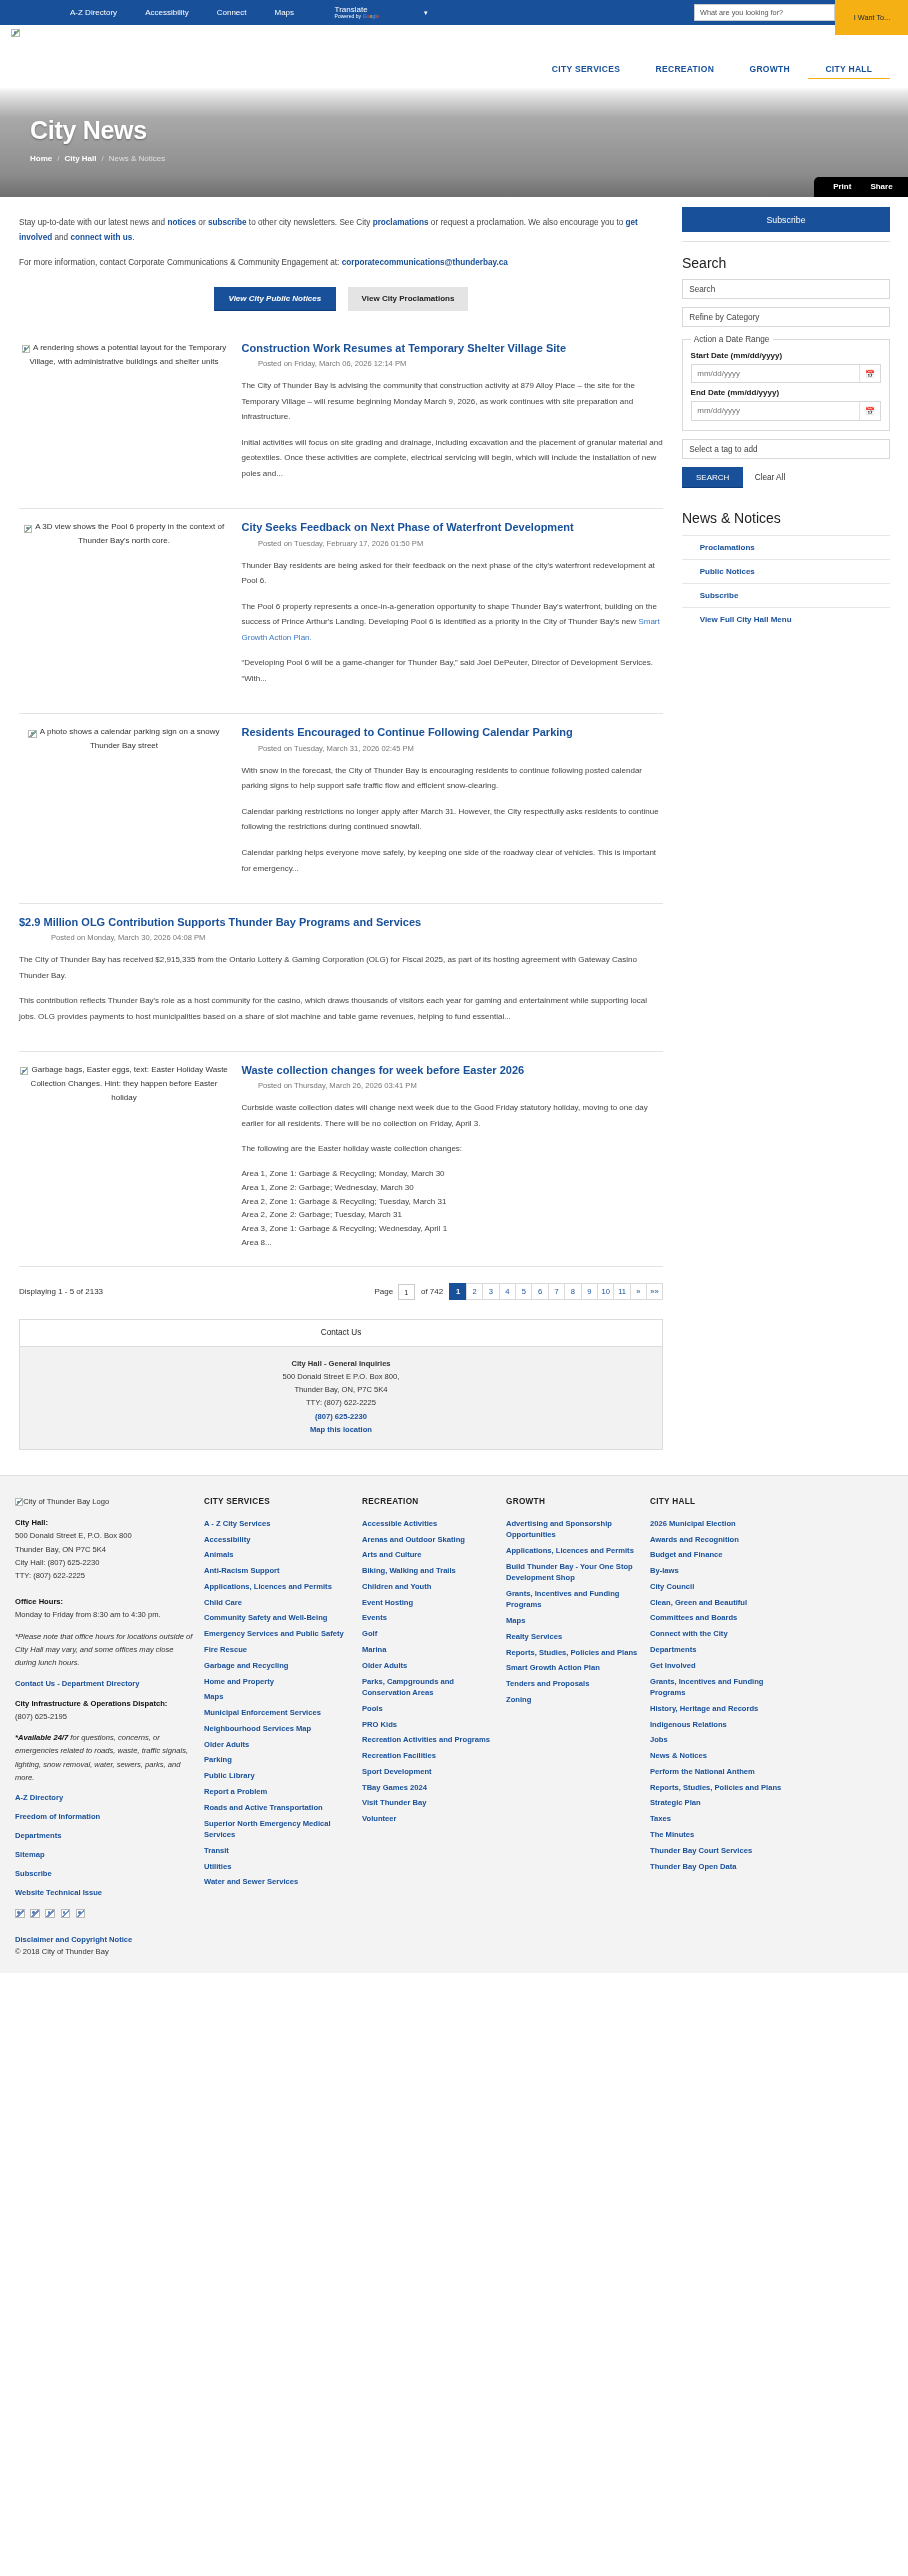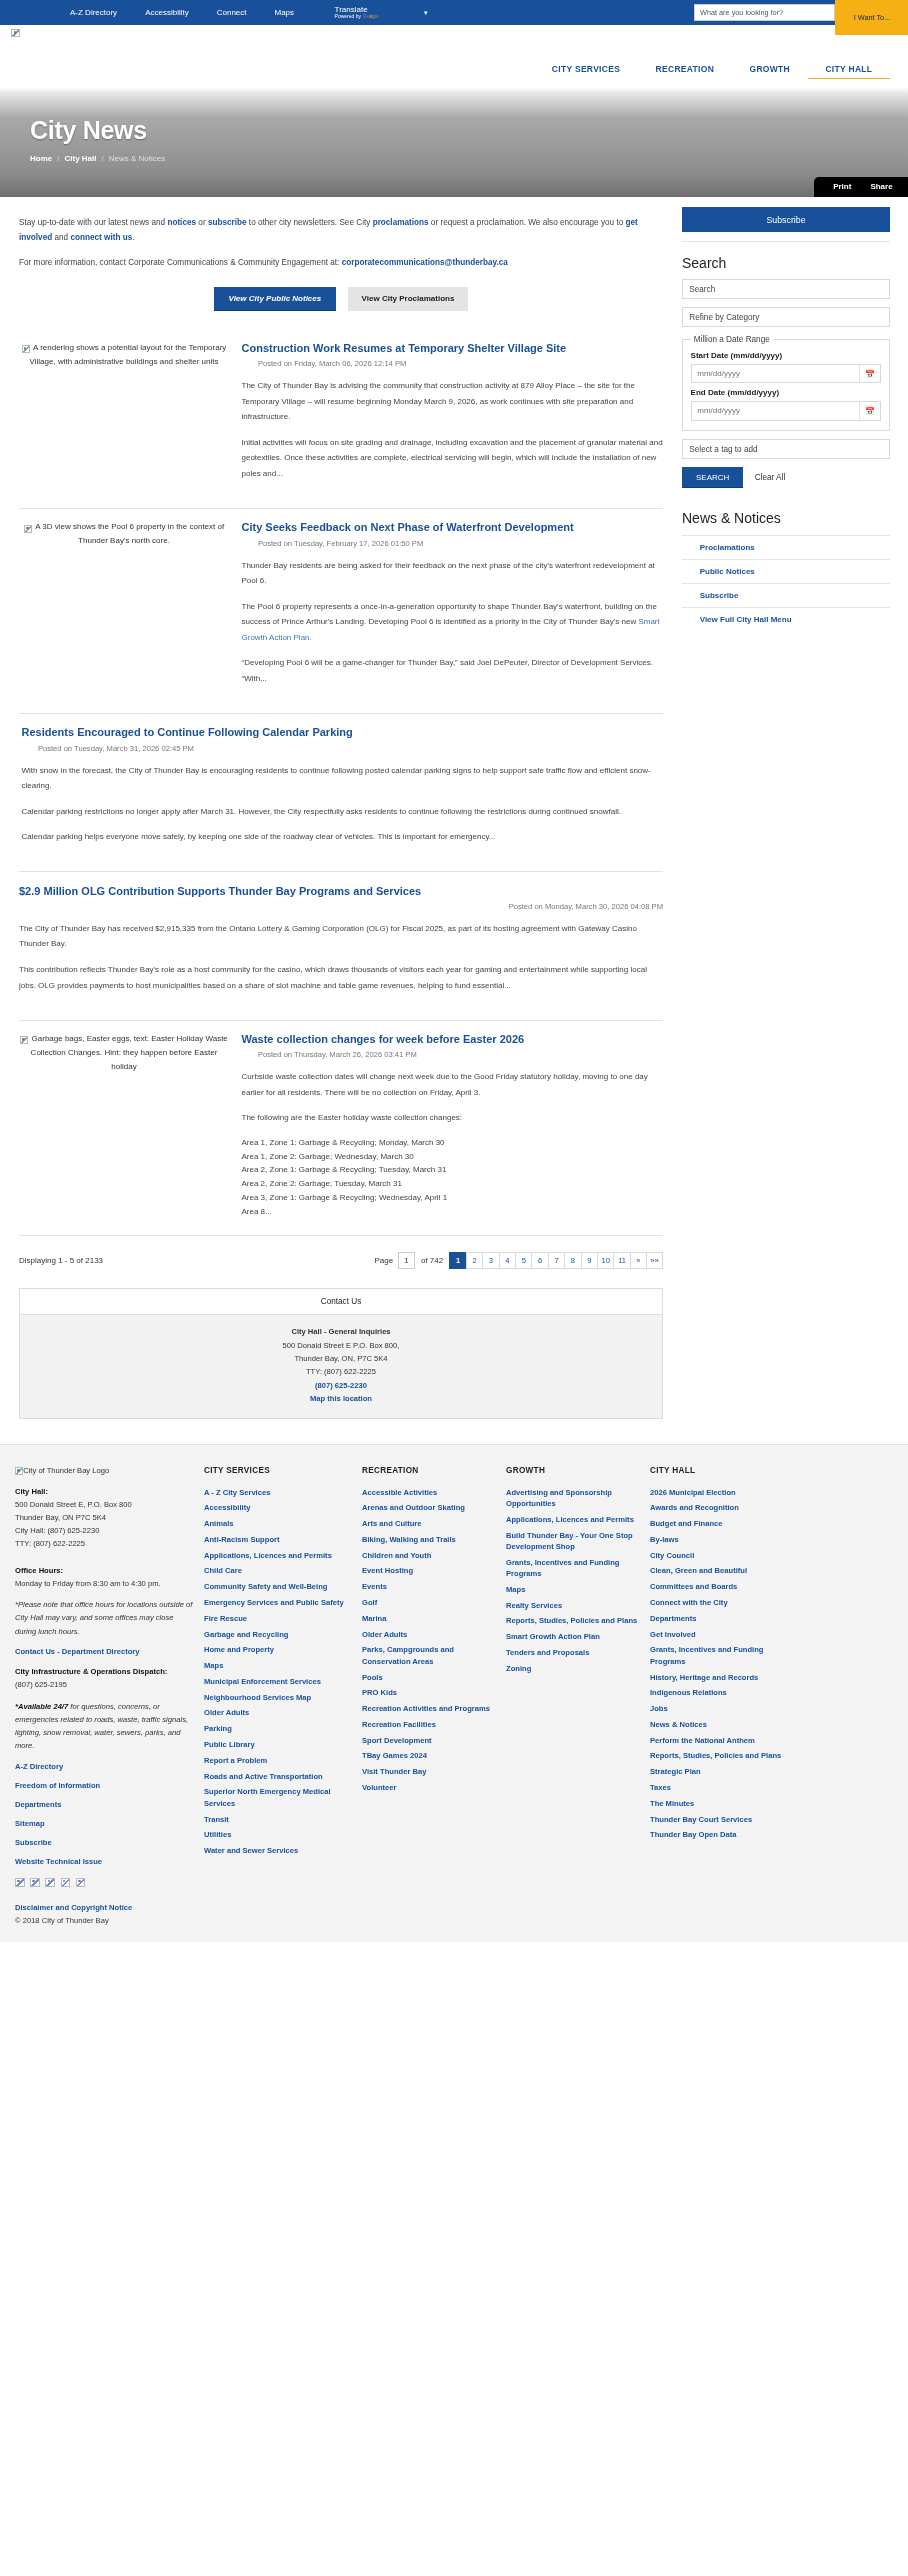--- a/index.html
+++ b/index.html
@@ -181,21 +181,21 @@
     text-align:center;
   }
   .news-thumb .broken-img { margin-right:3.2px; position:relative; top:1.3px; }
   .news-body { flex:1; padding-left:2.5px; }
   .news-body.full { padding-left:0; }
   .news-title {
     color:#18509a; font-size:11px; font-weight:bold;
     margin:0 0 3.8px 0; text-decoration:none; display:block; line-height:1.3;
   }
   .news-date { color:#777; font-size:7.6px; margin:0 0 10px 16.4px; }
-  .news-date.nopad { margin-left:32px;text-align:right; }
+  .news-date.nopad { margin-left:32px; }
   .news-p { font-size:8px; line-height:1.95; color:#444; margin:0 0 10px 0; }
   .news-p a { color:#3b78c3; text-decoration:none; }
   .news-list { font-size:8px; line-height:1.72; color:#444; margin:0; }
 
   
   .pager { display:flex; align-items:center; padding:16.4px 0 12.6px 0; font-size:8px; color:#333; }
   .pager-count { flex:0 0 auto; }
   .pager-right { margin-left:auto; display:flex; align-items:center; gap:0; }
   .pager-label { margin-right:4.4px; }
   .pager-input {
@@ -366,20 +366,23 @@
       <div class="news-body">
         <a class="news-title" href="#">City Seeks Feedback on Next Phase of Waterfront Development</a>
         <div class="news-date">Posted on Tuesday, February 17, 2026 01:50 PM</div>
         <p class="news-p">Thunder Bay residents are being asked for their feedback on the next phase of the city's waterfront redevelopment at Pool 6.</p>
         <p class="news-p"><span>The Pool 6 property represents a once-in-a-generation opportunity to shape Thunder Bay's waterfront, building on the success of Prince Arthur's Landing. Developing Pool 6 is identified as a priority in the City of Thunder Bay's new </span><a href="#">Smart Growth Action Plan.</a></p>
         <p class="news-p">“Developing Pool 6 will be a game-changer for Thunder Bay,” said Joel DePeuter, Director of Development Services. “With...</p>
       </div>
     </div>
 
     <div class="news-item">
+      <div class="news-thumb">
+        <span class="broken-img"></span><span>A photo shows a calendar parking sign on a snowy Thunder Bay street</span>
+      </div>
       <div class="news-body">
         <a class="news-title" href="#">Residents Encouraged to Continue Following Calendar Parking</a>
         <div class="news-date">Posted on Tuesday, March 31, 2026 02:45 PM</div>
         <p class="news-p">With snow in the forecast, the City of Thunder Bay is encouraging residents to continue following posted calendar parking signs to help support safe traffic flow and efficient snow-clearing.</p>
         <p class="news-p">Calendar parking restrictions no longer apply after March 31. However, the City respectfully asks residents to continue following the restrictions during continued snowfall.</p>
         <p class="news-p">Calendar parking helps everyone move safely, by keeping one side of the roadway clear of vehicles. This is important for emergency...</p>
       </div>
     </div>
 
     <div class="news-item">
@@ -449,21 +452,21 @@
 
   <div class="sidebar">
     <a class="subscribe-btn" href="#">Subscribe</a>
     <div class="side-rule"></div>
 
     <h2 class="side-h2">Search</h2>
     <div class="side-input">Search</div>
     <div class="side-input">Refine by Category</div>
 
     <fieldset class="daterange">
-      <legend>Million a Date Range</legend>
+      <legend>Action a Date Range</legend>
       <div class="date-label">Start Date (mm/dd/yyyy)</div>
       <div class="date-field">
         <span class="txt">mm/dd/yyyy</span>
         <span class="cal">📅</span>
       </div>
       <div class="date-label">End Date (mm/dd/yyyy)</div>
       <div class="date-field">
         <span class="txt">mm/dd/yyyy</span>
         <span class="cal">📅</span>
       </div>

